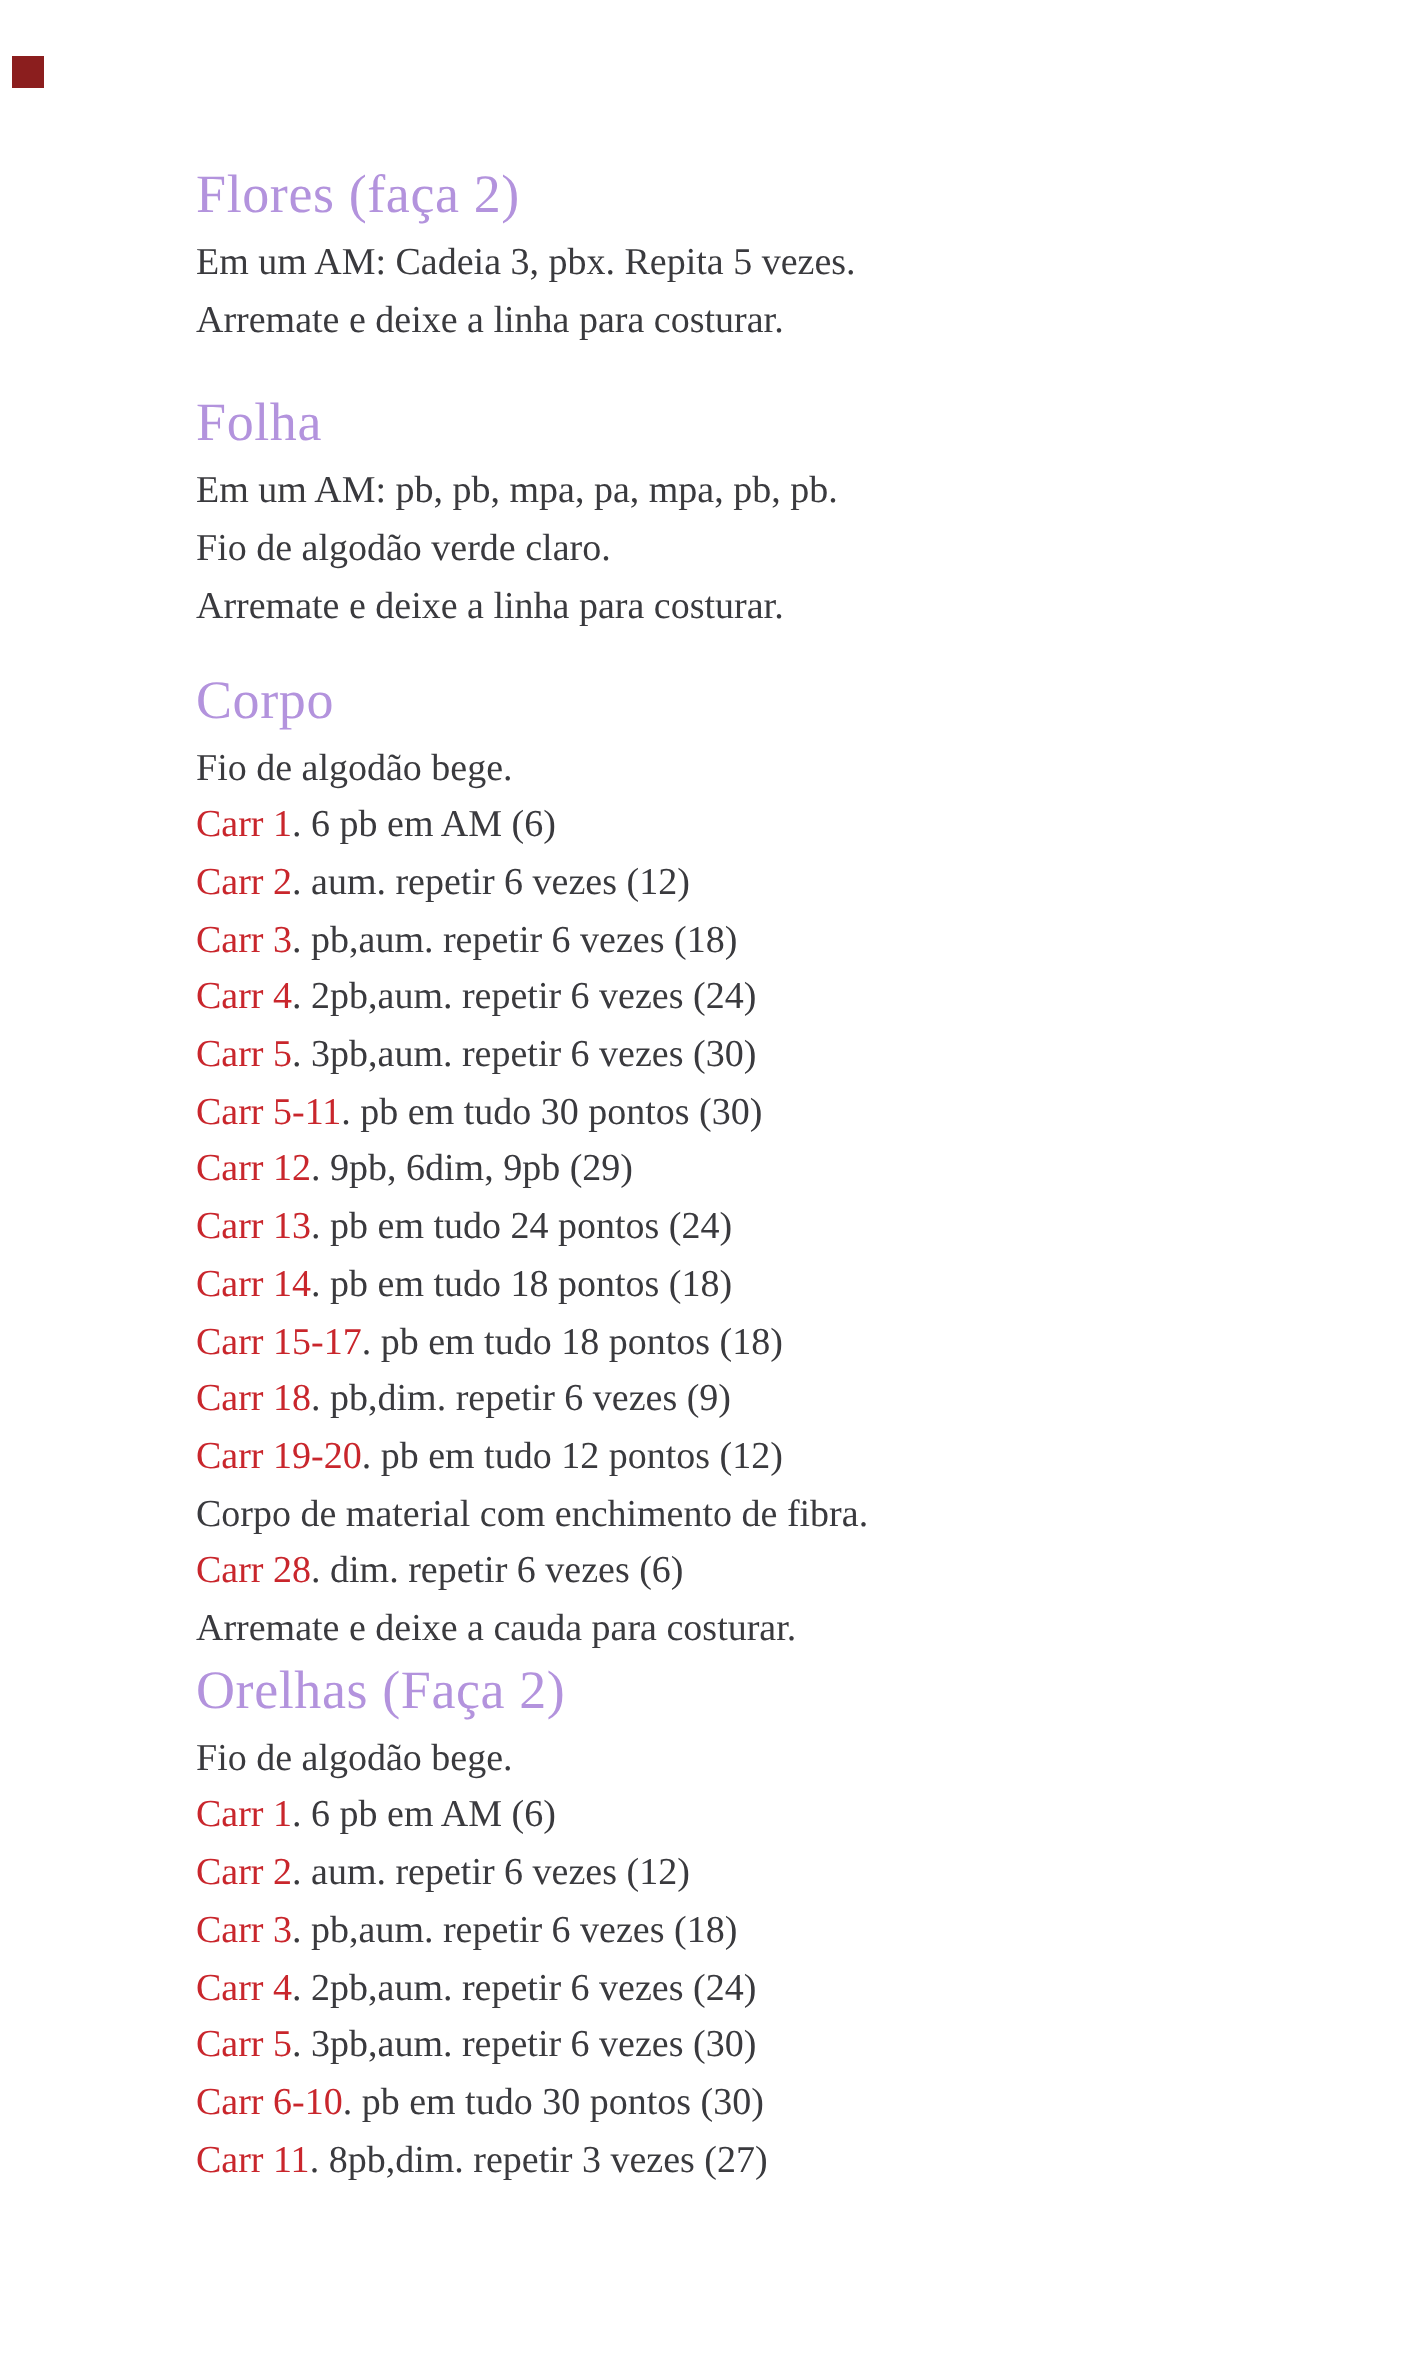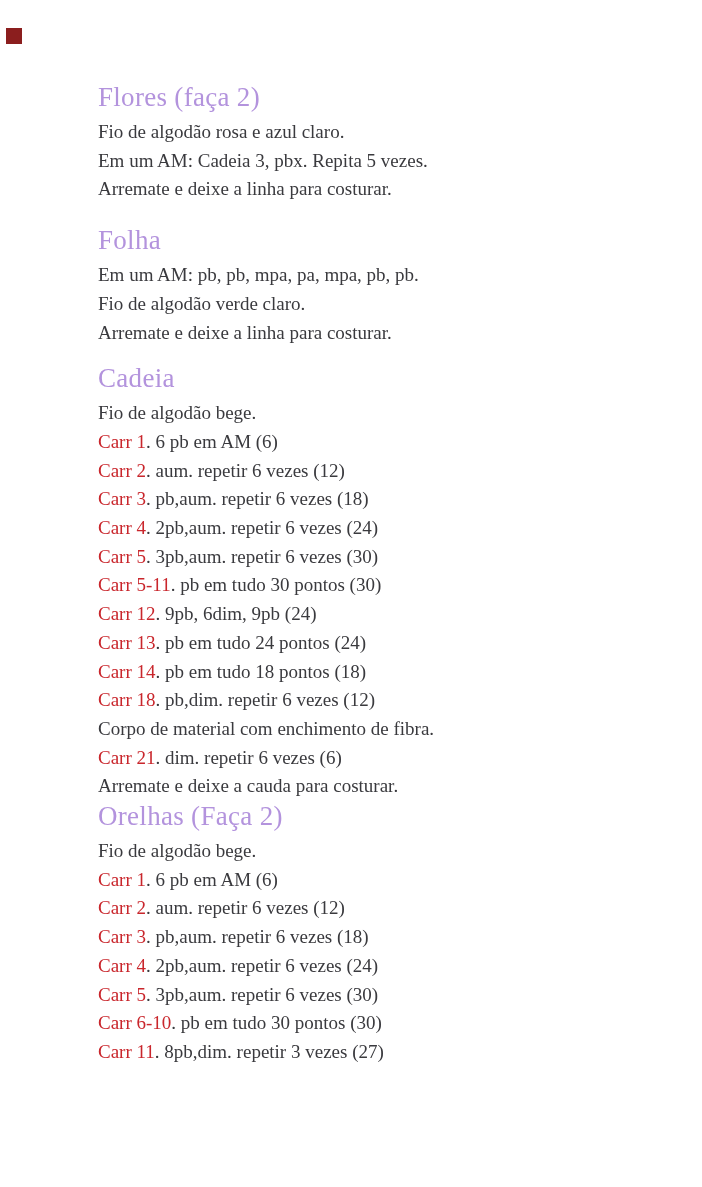--- a/index.html
+++ b/index.html
@@ -49,49 +49,50 @@
 </style>
 </head>
 <body>
 
 <div class="page">
   <div class="corner-marker"></div>
   <div class="content" id="content">
       <section class="section">
         <h2>Flores (faça 2)</h2>
         <div class="lines">
-          <p class="line"><span>Fio de algodão rosa e azul claro.</span></p>
           <p class="line"><span>Em um AM: Cadeia 3, pbx. Repita 5 vezes.</span></p>
           <p class="line"><span>Arremate e deixe a linha para costurar.</span></p>
         </div>
       </section>
       <section class="section">
         <h2>Folha</h2>
         <div class="lines">
           <p class="line"><span>Em um AM: pb, pb, mpa, pa, mpa, pb, pb.</span></p>
           <p class="line"><span>Fio de algodão verde claro.</span></p>
           <p class="line"><span>Arremate e deixe a linha para costurar.</span></p>
         </div>
       </section>
       <section class="section">
-        <h2>Cadeia</h2>
+        <h2>Corpo</h2>
         <div class="lines">
           <p class="line"><span>Fio de algodão bege.</span></p>
           <p class="line"><span class="row-label">Carr 1</span><span>. 6 pb em AM (6)</span></p>
           <p class="line"><span class="row-label">Carr 2</span><span>. aum. repetir 6 vezes (12)</span></p>
           <p class="line"><span class="row-label">Carr 3</span><span>. pb,aum. repetir 6 vezes (18)</span></p>
           <p class="line"><span class="row-label">Carr 4</span><span>. 2pb,aum. repetir 6 vezes (24)</span></p>
           <p class="line"><span class="row-label">Carr 5</span><span>. 3pb,aum. repetir 6 vezes (30)</span></p>
           <p class="line"><span class="row-label">Carr 5-11</span><span>. pb em tudo 30 pontos (30)</span></p>
-          <p class="line"><span class="row-label">Carr 12</span><span>. 9pb, 6dim, 9pb (24)</span></p>
+          <p class="line"><span class="row-label">Carr 12</span><span>. 9pb, 6dim, 9pb (29)</span></p>
           <p class="line"><span class="row-label">Carr 13</span><span>. pb em tudo 24 pontos (24)</span></p>
           <p class="line"><span class="row-label">Carr 14</span><span>. pb em tudo 18 pontos (18)</span></p>
-          <p class="line"><span class="row-label">Carr 18</span><span>. pb,dim. repetir 6 vezes (12)</span></p>
+          <p class="line"><span class="row-label">Carr 15-17</span><span>. pb em tudo 18 pontos (18)</span></p>
+          <p class="line"><span class="row-label">Carr 18</span><span>. pb,dim. repetir 6 vezes (9)</span></p>
+          <p class="line"><span class="row-label">Carr 19-20</span><span>. pb em tudo 12 pontos (12)</span></p>
           <p class="line"><span>Corpo de material com enchimento de fibra.</span></p>
-          <p class="line"><span class="row-label">Carr 21</span><span>. dim. repetir 6 vezes (6)</span></p>
+          <p class="line"><span class="row-label">Carr 28</span><span>. dim. repetir 6 vezes (6)</span></p>
           <p class="line"><span>Arremate e deixe a cauda para costurar.</span></p>
         </div>
       </section>
       <section class="section">
         <h2>Orelhas (Faça 2)</h2>
         <div class="lines">
           <p class="line"><span>Fio de algodão bege.</span></p>
           <p class="line"><span class="row-label">Carr 1</span><span>. 6 pb em AM (6)</span></p>
           <p class="line"><span class="row-label">Carr 2</span><span>. aum. repetir 6 vezes (12)</span></p>
           <p class="line"><span class="row-label">Carr 3</span><span>. pb,aum. repetir 6 vezes (18)</span></p>

